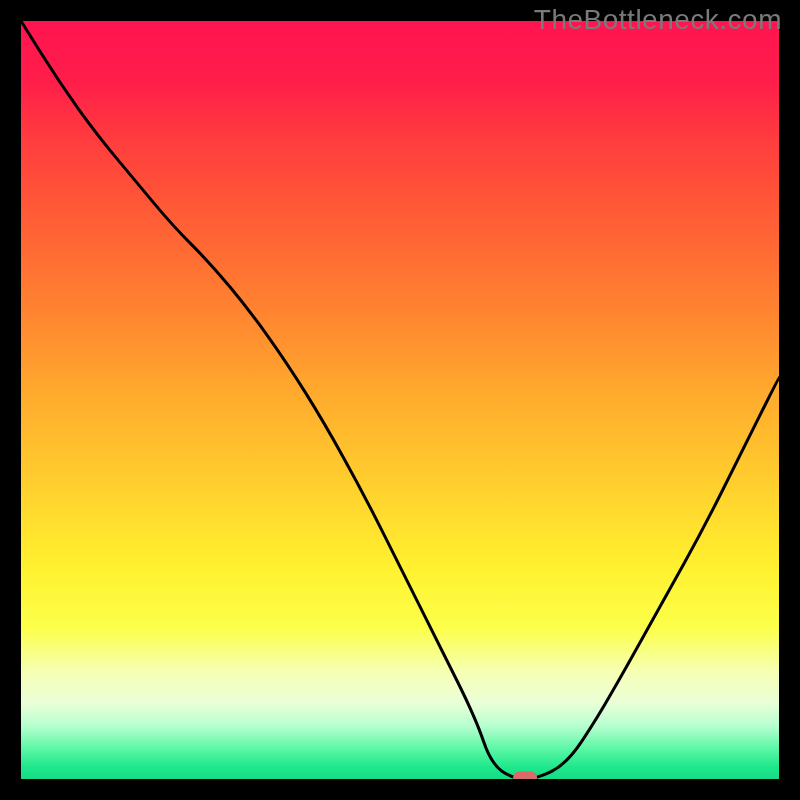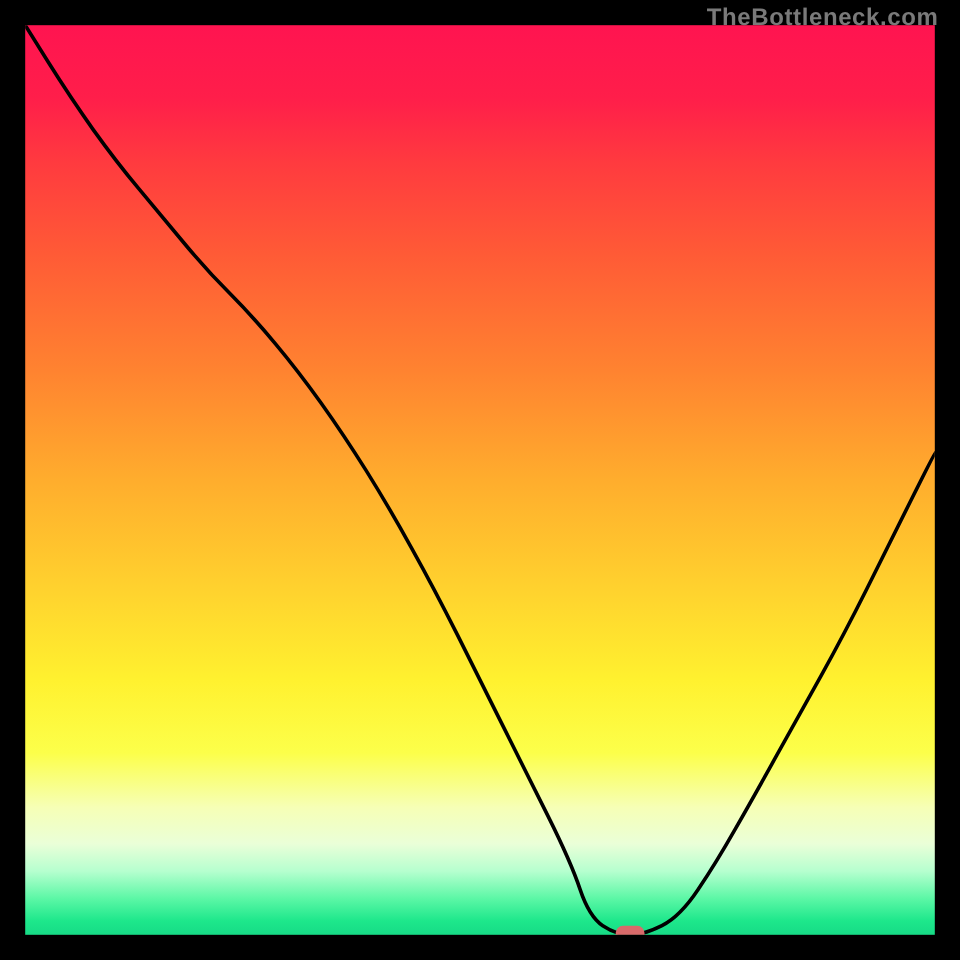--- a/index.html
+++ b/index.html
@@ -14,22 +14,22 @@
     position: relative;
     width: 800px;
     height: 800px;
     background: #000;
   }
   .watermark {
     position: absolute;
     top: 4px;
     right: 18px;
     font-family: Arial, Helvetica, sans-serif;
-    font-size: 20px;
-    font-weight: bold;
+    font-size: 28px;
+    font-weight: normal;
     color: #7a7a7a;
     letter-spacing: 0.5px;
     z-index: 20;
   }
   .plot-area {
     position: absolute;
     left: 21px;
     top: 21px;
     width: 758px;
     height: 758px;

